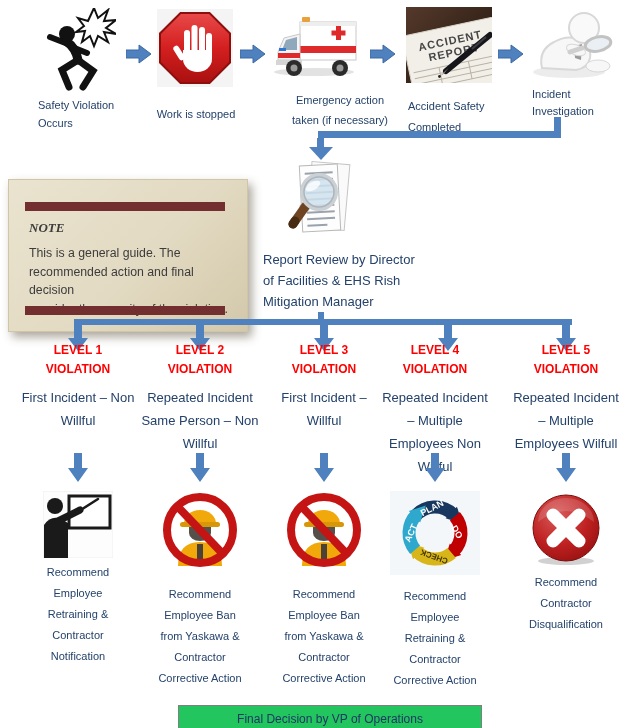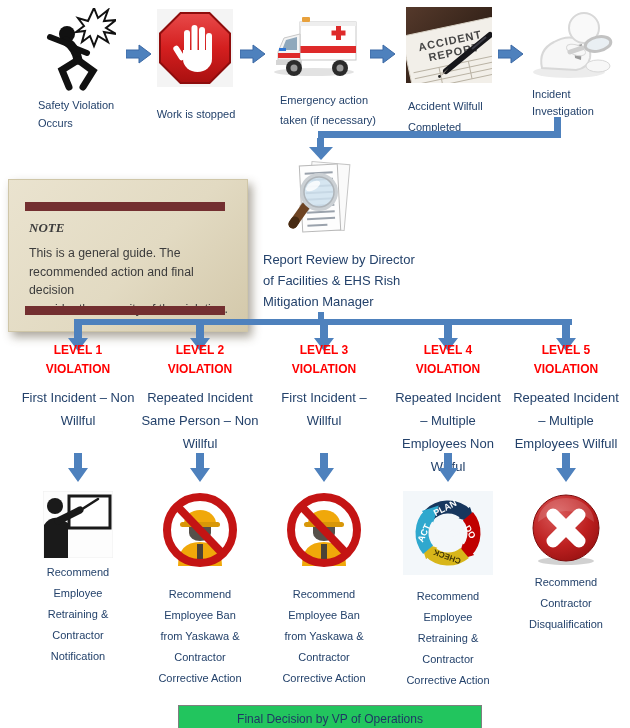--- a/index.html
+++ b/index.html
@@ -2,21 +2,21 @@
 <html><head>
 <meta charset="utf-8">
 <title>Safety Violation Flowchart</title>
 <style>
   html,body{margin:0;padding:0;background:#fff;}
   .page{position:relative;width:630px;height:728px;background:#fff;overflow:hidden;
         font-family:"Liberation Sans",sans-serif;color:#1F3C63;}
   .abs{position:absolute;}
   .pre{white-space:pre-line;}
   .toplbl{font-size:11px;line-height:18px;color:#24426B;}
-  .lh17{line-height:17px;} .lh20{line-height:20px;} .lh21{line-height:21px;}
+  .lh17{line-height:17px;} .lh20{line-height:20px;text-align:center;} .lh21{line-height:21px;}
   .center{text-align:center;}
   .line{position:absolute;background:#4E81BD;}
   .level-col{position:absolute;top:341px;width:124px;text-align:center;}
   .lvl-head{font-size:12px;font-weight:bold;line-height:19px;color:#FF0000;}
   .lvl-desc{position:absolute;left:0;right:0;top:45px;font-size:13px;line-height:23px;color:#24426B;text-align:center;}
   .col-arrow{position:absolute;left:50%;transform:translateX(-50%);top:112px;}
   .col-icon{position:absolute;left:50%;transform:translateX(-50%);}
   .col-rec{position:absolute;left:-4px;right:-4px;font-size:11px;line-height:21px;color:#24426B;}
   .note-box{position:absolute;left:8px;top:140px;width:238px;height:151px;
             background:linear-gradient(135deg,#EAE3CF 0%,#E2DAC2 55%,#D3C8AA 100%);
@@ -137,21 +137,21 @@
           <line x1="30" y1="58" x2="30" y2="76"></line>
             <line x1="60" y1="58" x2="60" y2="76"></line>
         </g>
       </g>
       <line x1="84" y1="28" x2="40" y2="64" stroke="#16161A" stroke-width="6" stroke-linecap="round"></line>
       <line x1="80" y1="30" x2="66" y2="42" stroke="#3D3D46" stroke-width="2"></line>
       <polygon points="42.5,61 37.5,67 33,70" fill="#A39A8E"></polygon>
       <circle cx="33.5" cy="69.5" r="1.4" fill="#222"></circle>
     </svg>
   </div>
-  <div class="abs toplbl pre lh21" style="left:408px;top:96px;width:110px;">Accident Wilfull
+  <div class="abs toplbl pre lh21" style="left:408px;top:96px;width:110px;">Accident Safety
 Completed</div>
 
   <div class="abs" style="left:498px;top:44px;">
     <svg width="26" height="20">
         <polygon points="0,6 13,6 13,1 25,10 13,19 13,14 0,14" fill="#4E81BD" stroke="#3B69A5"></polygon>
       </svg>
   </div>
 
   <div class="abs" style="left:524px;top:8px;">
     <svg width="94" height="74" viewBox="0 0 94 74">
@@ -320,21 +320,21 @@
         <line x1="17" y1="17" x2="61" y2="63" stroke="#C41414" stroke-width="8"></line>
       </svg>
     </div>
     <div class="col-rec pre" style="top:243px;">Recommend
 Employee Ban
 from Yaskawa &amp;
 Contractor
 Corrective Action</div>
   </div>
 
-  <div class="level-col" style="left:386px;">
+  <div class="level-col" style="left:373px;">
     <div class="lvl-head">
       <div>LEVEL 4</div>
       <div>VIOLATION</div>
     </div>
     <div class="lvl-desc pre">Repeated Incident
 – Multiple
 Employees Non
 Willful</div>
     <div class="col-arrow">
       <svg width="22" height="30">

